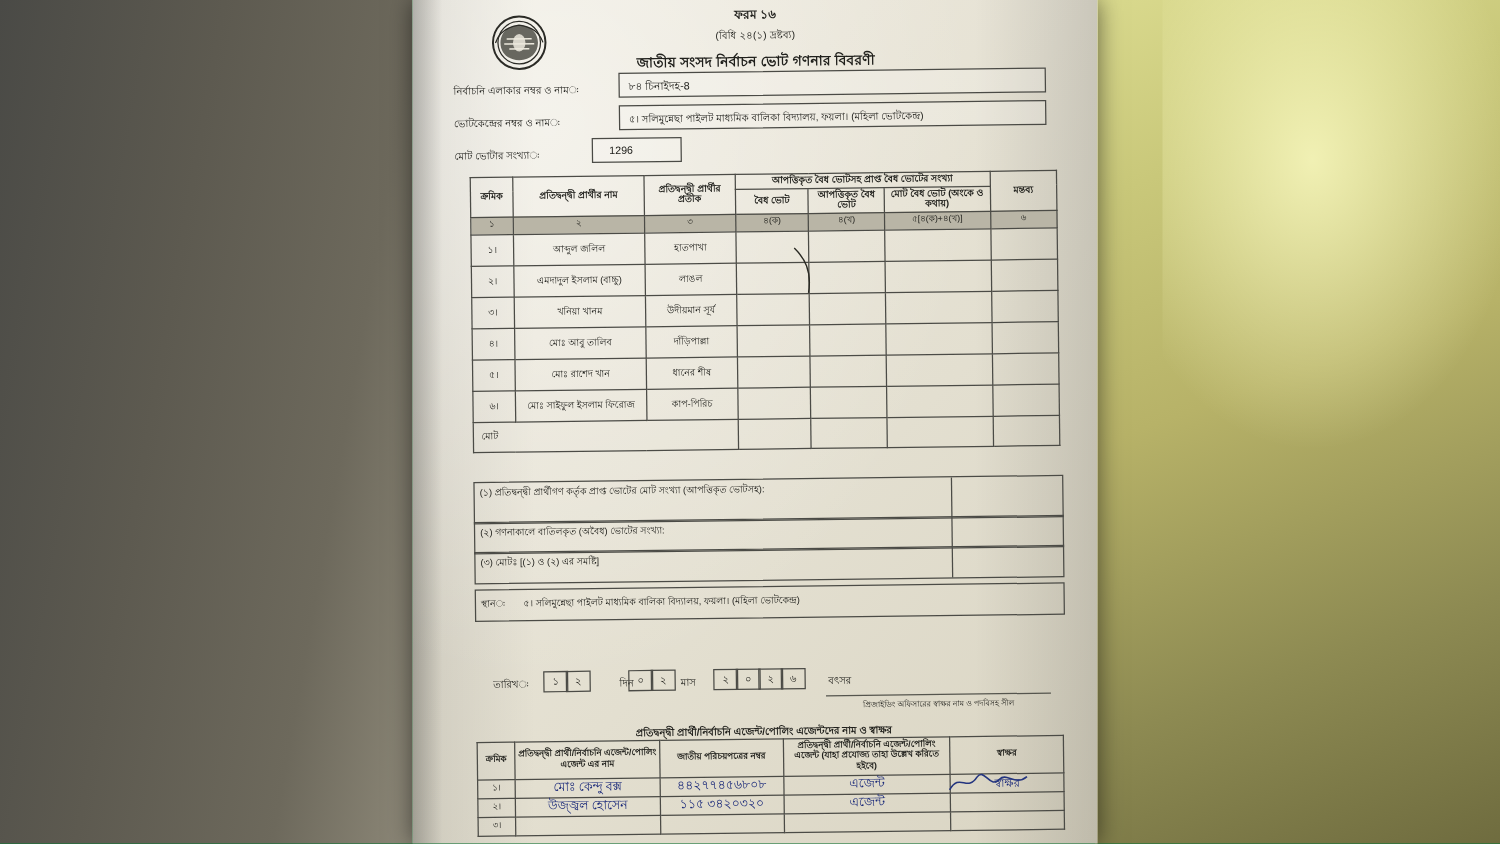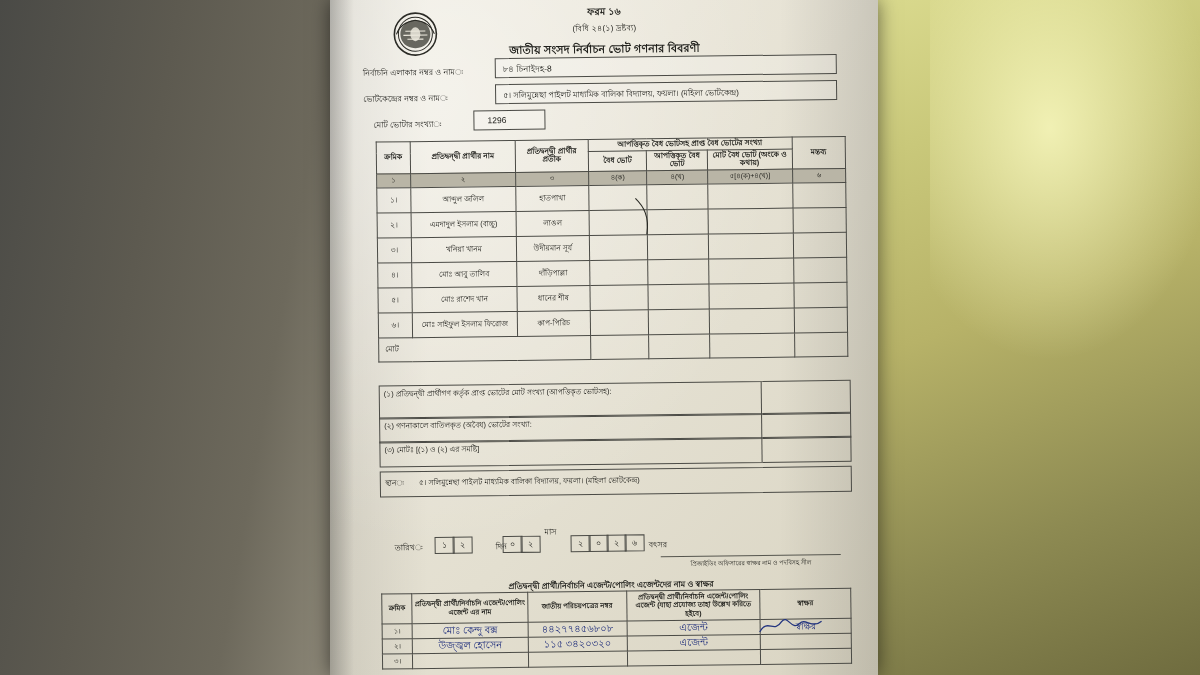--- a/index.html
+++ b/index.html
@@ -117,21 +117,21 @@
       </div>
 
       <div class="flabel" style="left:18px;top:63px;">নির্বাচনি এলাকার নম্বর ও নামः</div>
       <div class="fbox" style="left:150px;top:56px;width:340px;height:18px;"></div>
       <div class="fval" style="left:158px;top:61px;">৮৪ চিনাইদহ-8</div>
 
       <div class="flabel" style="left:18px;top:89px;">ভোটকেন্দ্রের নম্বর ও নামः</div>
       <div class="fbox" style="left:150px;top:82px;width:340px;height:18px;"></div>
       <div class="fval" style="left:158px;top:87px;font-size:8px;">৫। সলিমুন্নেছা পাইলট মাধ্যমিক বালিকা বিদ্যালয়, ফয়লা। (মহিলা ভোটকেন্দ্র)</div>
 
-      <div class="flabel" style="left:28px;top:115px;">মোট ভোটার সংখ্যাः</div>
+      <div class="flabel" style="left:18px;top:115px;">মোট ভোটার সংখ্যাः</div>
       <div class="fbox" style="left:128px;top:108px;width:70px;height:18px;"></div>
       <div class="fval" style="left:142px;top:113px;">1296</div>
 
       <table class="tbl">
         <thead>
           <tr>
             <th class="c-sl" rowspan="2">ক্রমিক</th>
             <th class="c-name" rowspan="2">প্রতিদ্বন্দ্বী প্রার্থীর নাম</th>
             <th class="c-sym" rowspan="2">প্রতিদ্বন্দ্বী প্রার্থীর প্রতীক</th>
             <th colspan="3">আপত্তিকৃত বৈধ ভোটসহ প্রাপ্ত বৈধ ভোটের সংখ্যা</th>
@@ -238,26 +238,26 @@
         <div class="txt">স্থানः</div>
         <div class="txt" style="left:38px;">৫। সলিমুন্নেছা পাইলট মাধ্যমিক বালিকা বিদ্যালয়, ফয়লা। (মহিলা ভোটকেন্দ্র)</div>
       </div>
 
       <div class="dat" style="left:44px;top:538px;">তারিখः</div>
       <div class="dbox" style="left:84px;top:534px;">১</div>
       <div class="dbox" style="left:102px;top:534px;">২</div>
       <div class="dat" style="left:126px;top:538px;padding-left:19px;">দিন</div>
       <div class="dbox" style="left:152px;top:534px;">০</div>
       <div class="dbox" style="left:170px;top:534px;">২</div>
-      <div class="dat" style="left:194px;top:524px;">মাস</div>
+      <div class="dat" style="left:194px;top:538px;">মাস</div>
       <div class="dbox" style="left:220px;top:534px;">২</div>
       <div class="dbox" style="left:238px;top:534px;">০</div>
       <div class="dbox" style="left:256px;top:534px;">২</div>
       <div class="dbox" style="left:274px;top:534px;">৬</div>
-      <div class="dat" style="left:298px;top:538px;">বৎসর</div>
+      <div class="dat" style="left:312px;top:538px;">বৎসর</div>
 
       <div class="sigline" style="left:310px;top:556px;">
         <div class="ln"></div>
         <div>প্রিজাইডিং অফিসারের স্বাক্ষর নাম ও পদবিসহ সীল</div>
       </div>
 
       <div class="btitle" style="left:0;top:578px;">প্রতিদ্বন্দ্বী প্রার্থী/নির্বাচনি এজেন্ট/পোলিং এজেন্টদের নাম ও স্বাক্ষর</div>
 
       <table class="btbl" style="top:590px;">
         <thead>

